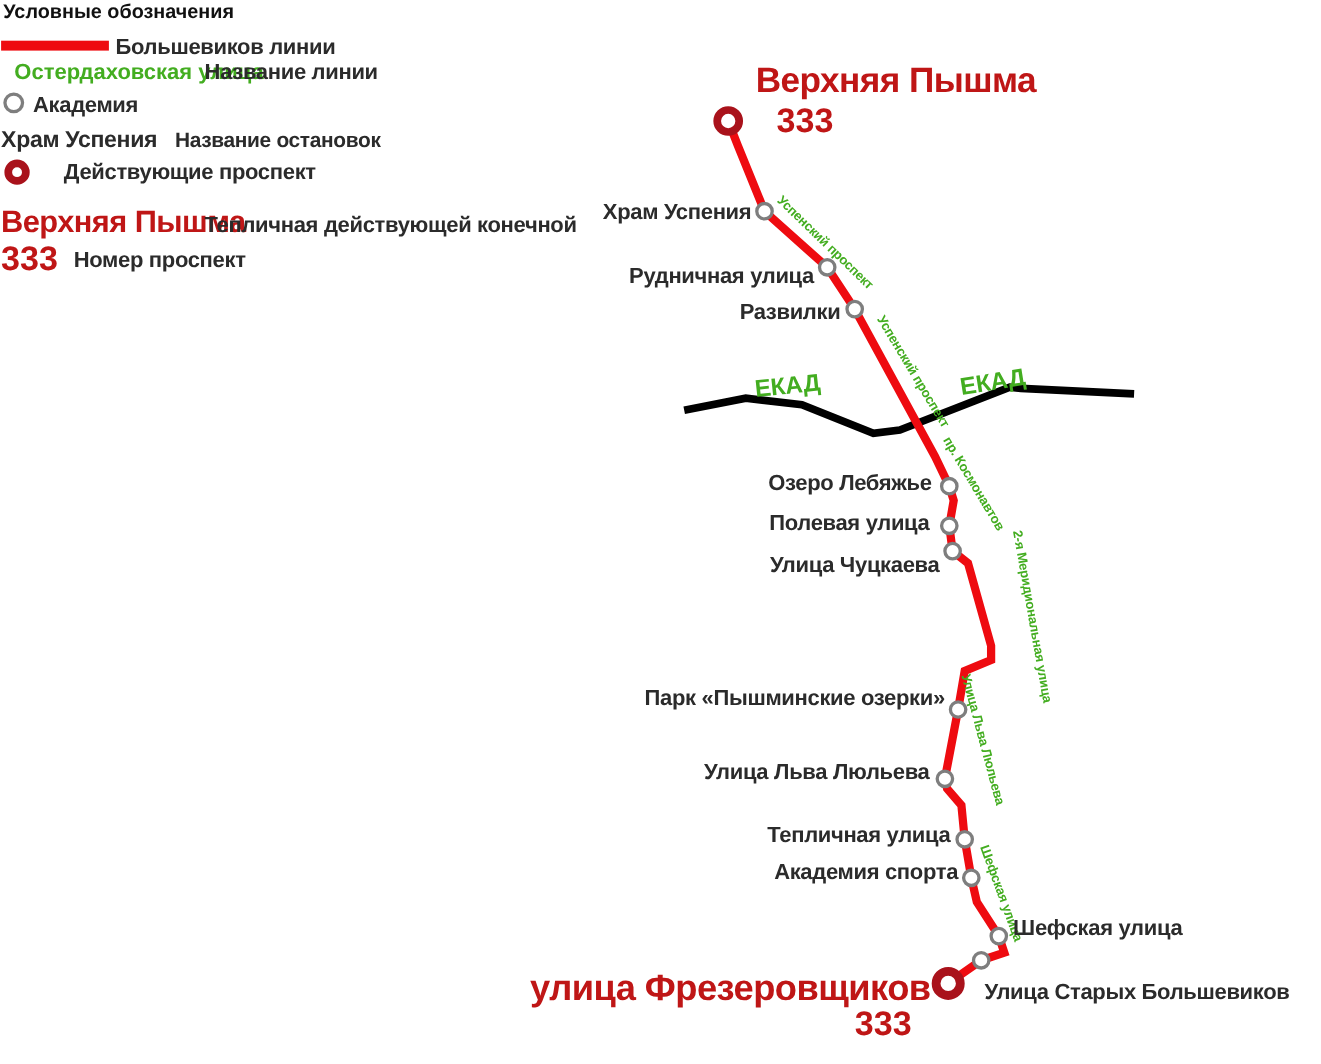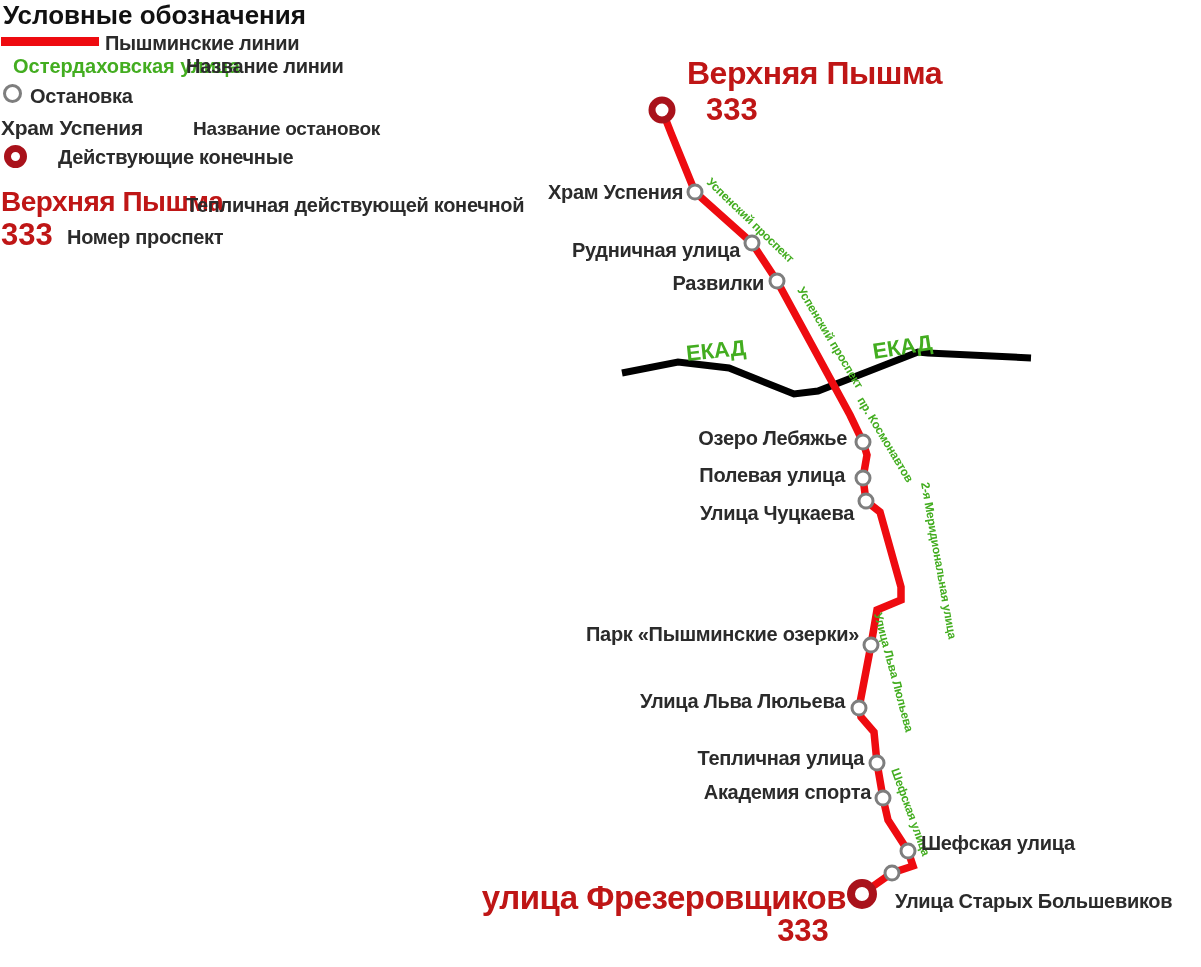--- a/index.html
+++ b/index.html
@@ -3,30 +3,30 @@
 <meta charset="utf-8">
 <style>
   html,body{margin:0;padding:0;}
   body{
     width:1201px;height:967px;background:#ffffff;position:relative;overflow:hidden;
     font-family:"Liberation Sans","DejaVu Sans",sans-serif;
   }
   
   .legend{position:absolute;left:0;top:0;width:470px;height:260px;}
   .legend > div{position:absolute;white-space:nowrap;}
-  .lg-title{left:3px;top:0px;font-size:26px;font-weight:bold;color:#111111;text-align:center;}
+  .lg-title{left:3px;top:0px;font-size:18px;font-weight:bold;color:#111111;text-align:center;}
   .lg-swatch{left:1px;top:37px;width:98px;height:9px;}
   .lg-text{font-size:20px;font-weight:bold;color:#2b2b2b;letter-spacing:-0.3px;}
   .lg-line-label{left:105px;top:32px;}
   .lg-street-sample{left:1px;top:55px;font-size:20px;font-weight:bold;padding-left:12px;}
   .lg-street-label{left:186px;top:55px;}
   .lg-stop-icon{left:3px;top:84px;width:13px;height:13px;border:3px solid #7e7e7e;border-radius:50%;background:#fff;}
   .lg-stop-label{left:30px;top:85px;}
   .lg-stop-sample{left:1px;top:116px;font-size:21px;font-weight:bold;color:#2b2b2b;letter-spacing:-0.3px;}
-  .lg-stopname-label{left:159px;top:118px;font-size:19px;margin-left:34px;}
+  .lg-stopname-label{left:159px;top:118px;font-size:19px;}
   .lg-terminal-icon{left:4px;top:145px;width:9px;height:9px;border:7px solid;border-radius:50%;background:#fff;}
   .lg-terminal-label{left:58px;top:146px;}
   .lg-terminal-sample{left:1px;top:186px;font-size:28px;font-weight:bold;letter-spacing:-0.5px;}
   .lg-terminalname-label{left:186px;top:194px;}
   .lg-number-sample{left:1px;top:217px;font-size:31px;font-weight:bold;}
   .lg-number-label{left:67px;top:226px;}
   
   .map-svg{position:absolute;left:0;top:0;}
   svg text{font-family:"Liberation Sans","DejaVu Sans",sans-serif;}
 </style>
@@ -73,32 +73,32 @@
     <text x="706" y="120" text-anchor="start" fill="#bf1616" font-size="31" font-weight="bold">333</text>
     <circle cx="862" cy="894" r="11" fill="#ffffff" stroke="#a9121b" stroke-width="8"></circle>
     <text x="846" y="909" text-anchor="end" fill="#bf1616" font-size="33" font-weight="bold" letter-spacing="-0.5">улица Фрезеровщиков</text>
     <text x="803" y="941" text-anchor="middle" fill="#bf1616" font-size="31" font-weight="bold">333</text>
   </svg>
 
 <div class="legend">
   <div class="lg-title">Условные обозначения</div>
 
   <div class="lg-swatch" style="background: rgb(238, 11, 16);"></div>
-  <div class="lg-text lg-line-label">Пышминские линии</div>
+  <div class="lg-text lg-line-label">Большевиков линии</div>
 
   <div class="lg-street-sample" style="color: rgb(67, 173, 32);">Остердаховская улица</div>
   <div class="lg-text lg-street-label">Название линии</div>
 
   <div class="lg-stop-icon" style="border-color: rgb(126, 126, 126);"></div>
-  <div class="lg-text lg-stop-label">Остановка</div>
+  <div class="lg-text lg-stop-label">Академия</div>
 
   <div class="lg-stop-sample">Храм Успения</div>
   <div class="lg-text lg-stopname-label">Название остановок</div>
 
   <div class="lg-terminal-icon" style="border-color: rgb(169, 18, 27);"></div>
-  <div class="lg-text lg-terminal-label">Действующие конечные</div>
+  <div class="lg-text lg-terminal-label">Действующие проспект</div>
 
   <div class="lg-terminal-sample" style="color: rgb(191, 22, 22);">Верхняя Пышма</div>
   <div class="lg-text lg-terminalname-label">Тепличная действующей конечной</div>
 
   <div class="lg-number-sample" style="color: rgb(191, 22, 22);">333</div>
   <div class="lg-text lg-number-label">Номер проспект</div>
 </div>
 
 </body></html>

